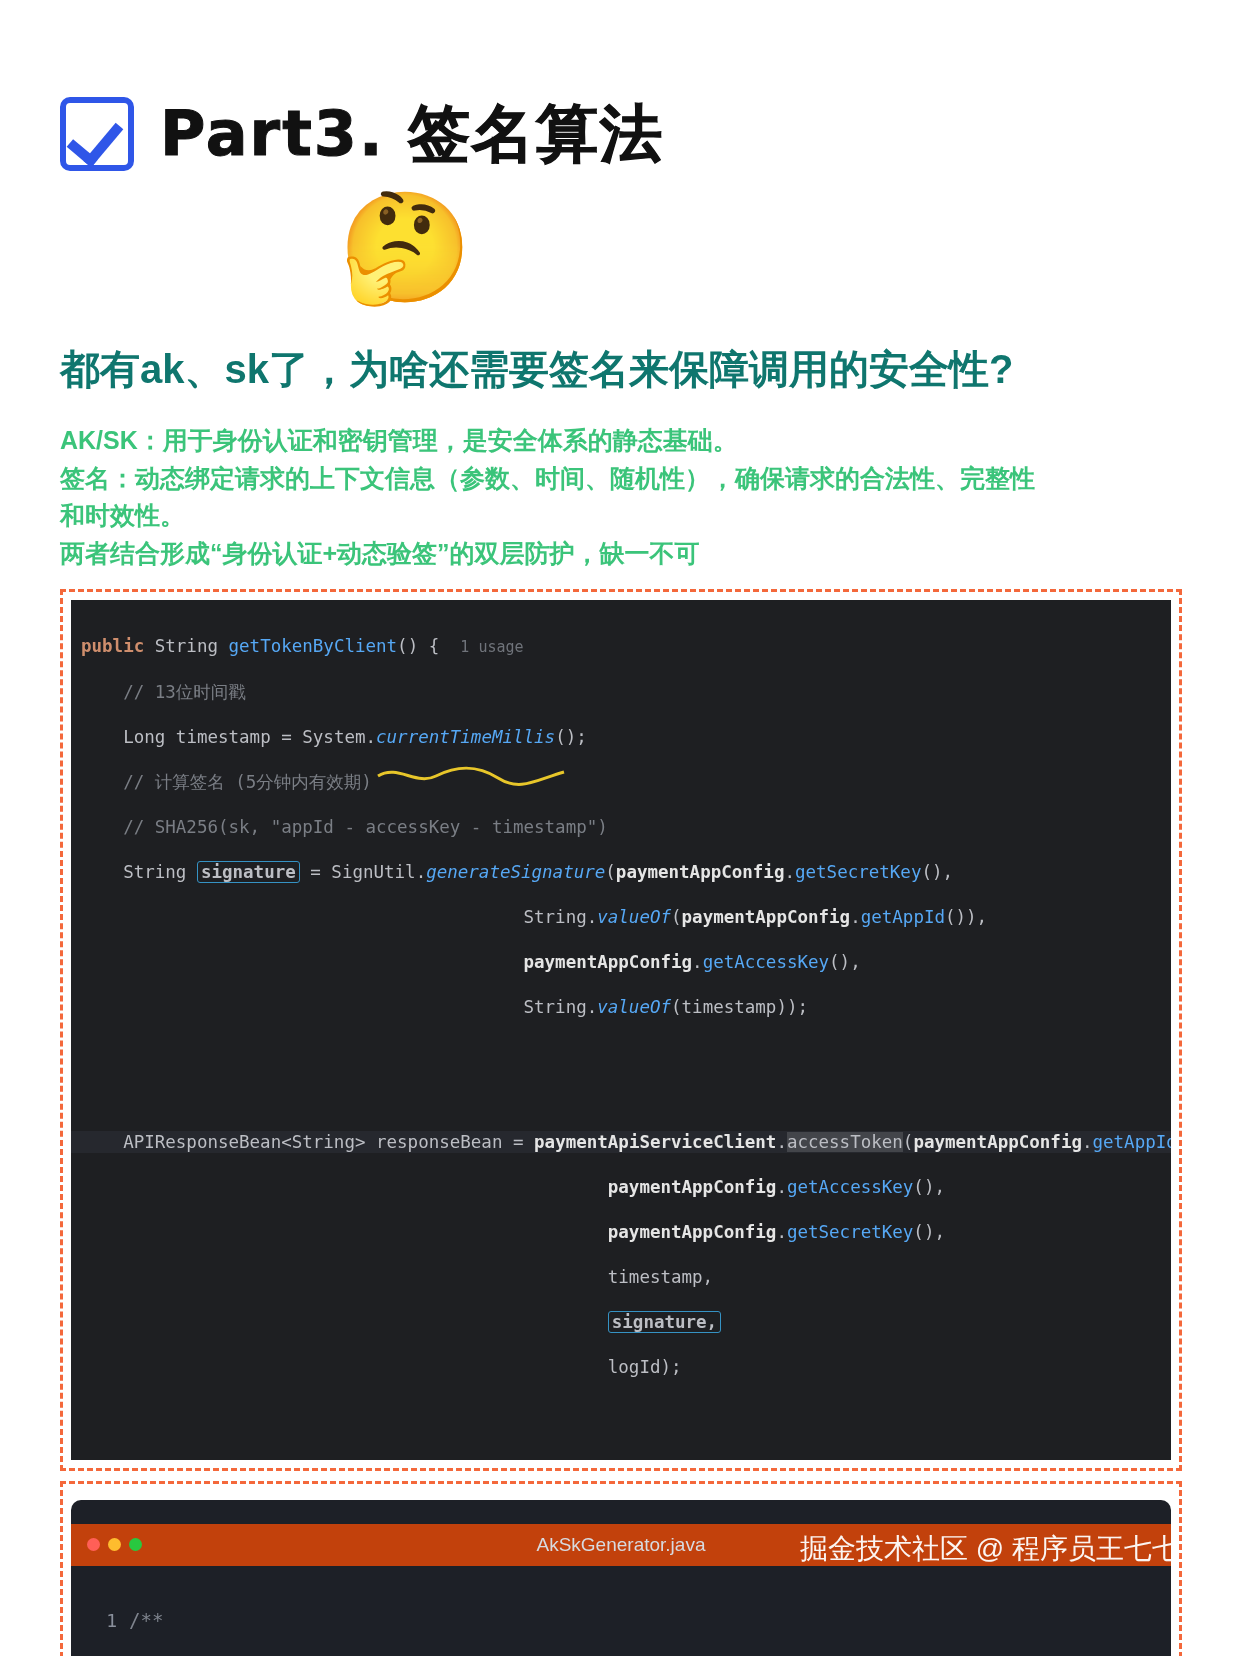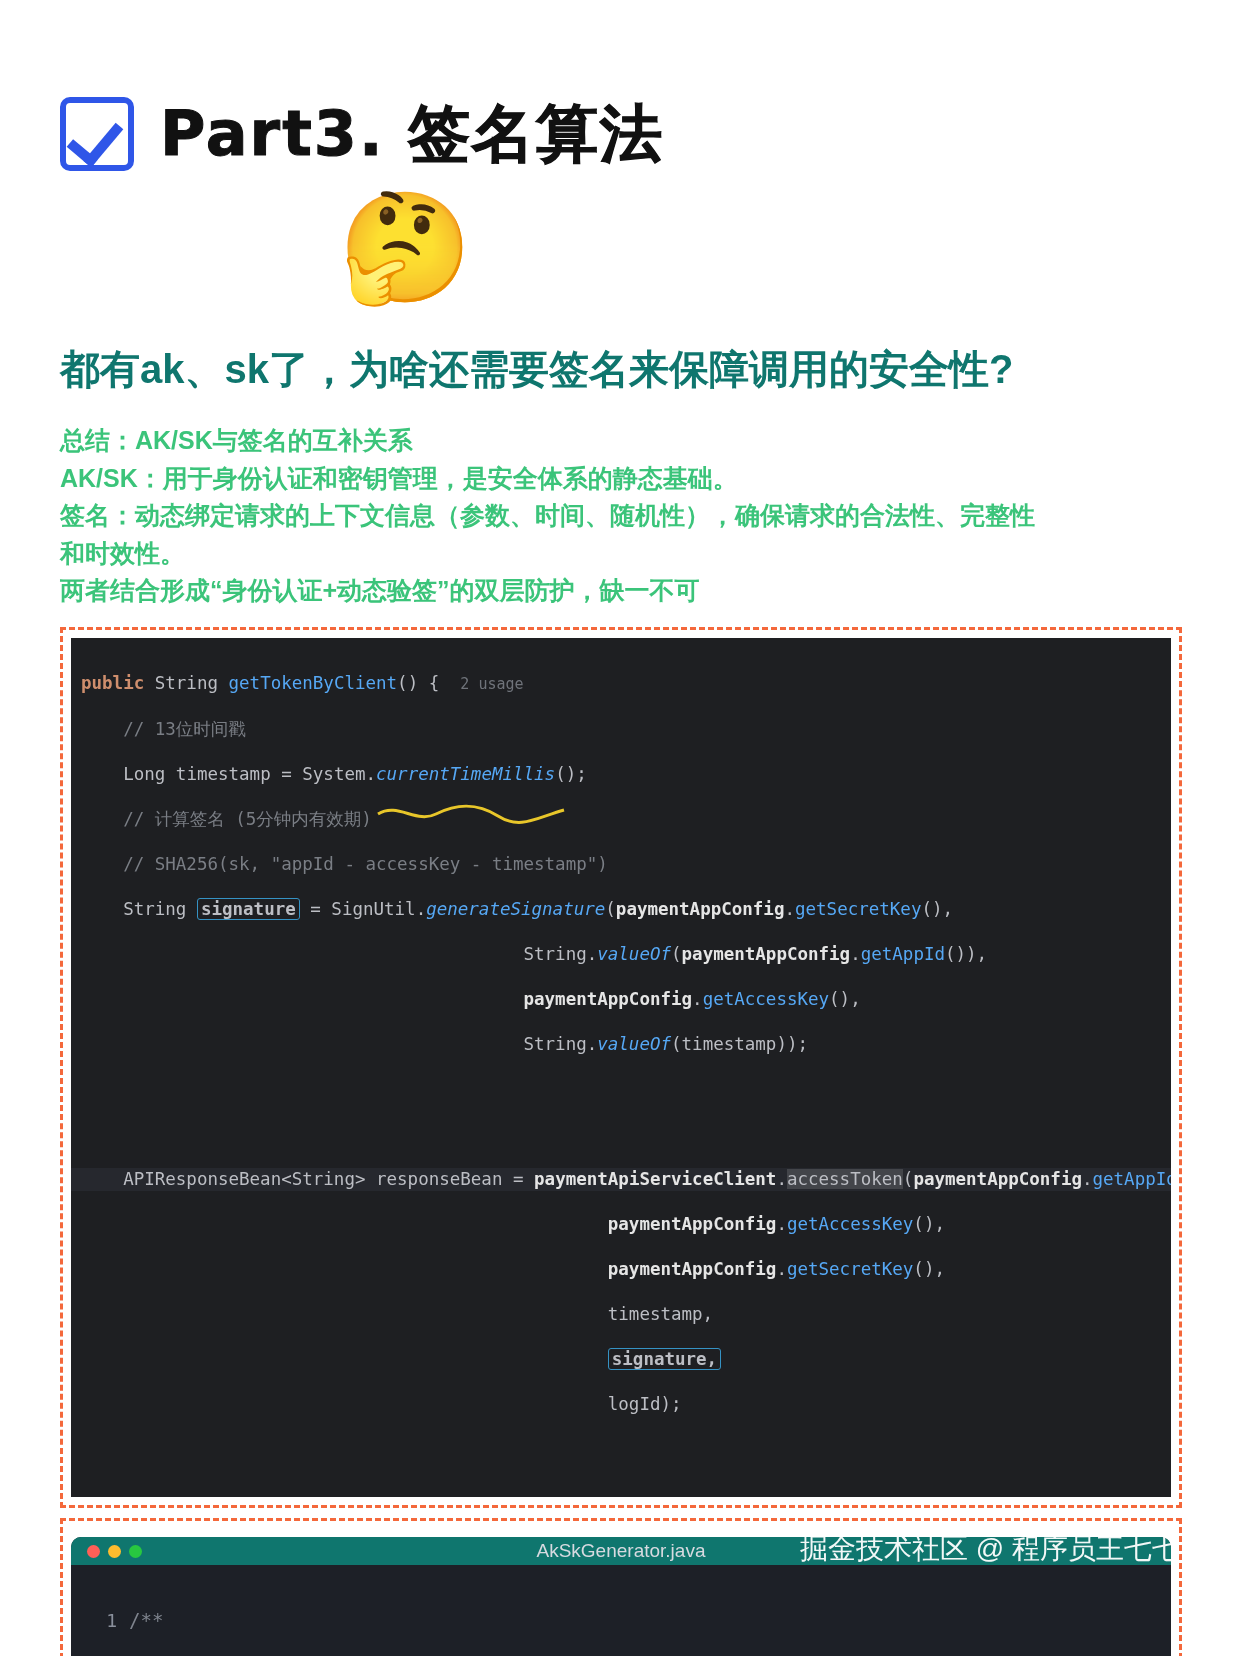--- a/index.html
+++ b/index.html
@@ -135,26 +135,27 @@
     height: 20px;
   }
   
   .code2 {
     background: #1d2027;
     border-radius: 10px;
     overflow: hidden;
     font-family: "DejaVu Sans Mono", monospace;
   }
   .mac-bar {
-    height: 28px;
-    background: #0f766e;
+    height: 42px;
+    background: #c2410c;
     display: flex;
     align-items: center;
     position: relative;
     padding-left: 16px;
+    margin-top: 24px;
   }
   .dot { width: 13px; height: 13px; border-radius: 50%; margin-right: 8px; }
   .dot.r { background: #ff5f57; }
   .dot.y { background: #febc2e; }
   .dot.g { background: #28c840; }
   .mac-title {
     position: absolute;
     left: 0; right: 0;
     text-align: center;
     color: #d7dae0;
@@ -199,30 +200,29 @@
     <div class="title-text">Part3. 签名算法</div>
   </div>
 
   <div class="emoji-wrap">
     <span class="emoji">🤔</span>
   </div>
 
   <div class="question">都有ak、sk了，为啥还需要签名来保障调用的安全性?</div>
 
   <div class="summary">
-    <p>总结：AK/SK与签名的互补关系</p>
     <p>AK/SK：用于身份认证和密钥管理，是安全体系的静态基础。</p>
     <p>签名：动态绑定请求的上下文信息（参数、时间、随机性），确保请求的合法性、完整性</p>
     <p>和时效性。</p>
     <p>两者结合形成“身份认证+动态验签”的双层防护，缺一不可</p>
   </div>
 
   <div class="dashed-box">
     <div class="code1">
-<div class="ln"><span class="kw">public</span> <span class="type">String</span> <span class="mth">getTokenByClient</span>() {  <span class="usage">2 usage</span></div>
+<div class="ln"><span class="kw">public</span> <span class="type">String</span> <span class="mth">getTokenByClient</span>() {  <span class="usage">1 usage</span></div>
 <div class="ln"><span class="cmt">    // 13位时间戳</span></div>
 <div class="ln">    <span class="type">Long</span> timestamp = System.<span class="mth ital">currentTimeMillis</span>();</div>
 <div class="ln"><span class="cmt">    // 计算签名 (5分钟内有效期)</span></div>
 <div class="ln"><span class="cmt">    // SHA256(sk, "appId - accessKey - timestamp")</span></div>
 <div class="ln">    <span class="type">String</span> <span class="boxed">signature</span> = SignUtil.<span class="mth ital">generateSignature</span>(<span class="fld">paymentAppConfig</span>.<span class="mth">getSecretKey</span>(),</div>
 <div class="ln">                                          String.<span class="mth ital">valueOf</span>(<span class="fld">paymentAppConfig</span>.<span class="mth">getAppId</span>()),</div>
 <div class="ln">                                          <span class="fld">paymentAppConfig</span>.<span class="mth">getAccessKey</span>(),</div>
 <div class="ln">                                          String.<span class="mth ital">valueOf</span>(timestamp));</div>
 <div class="ln">&nbsp;</div>
 <div class="ln">&nbsp;</div>

